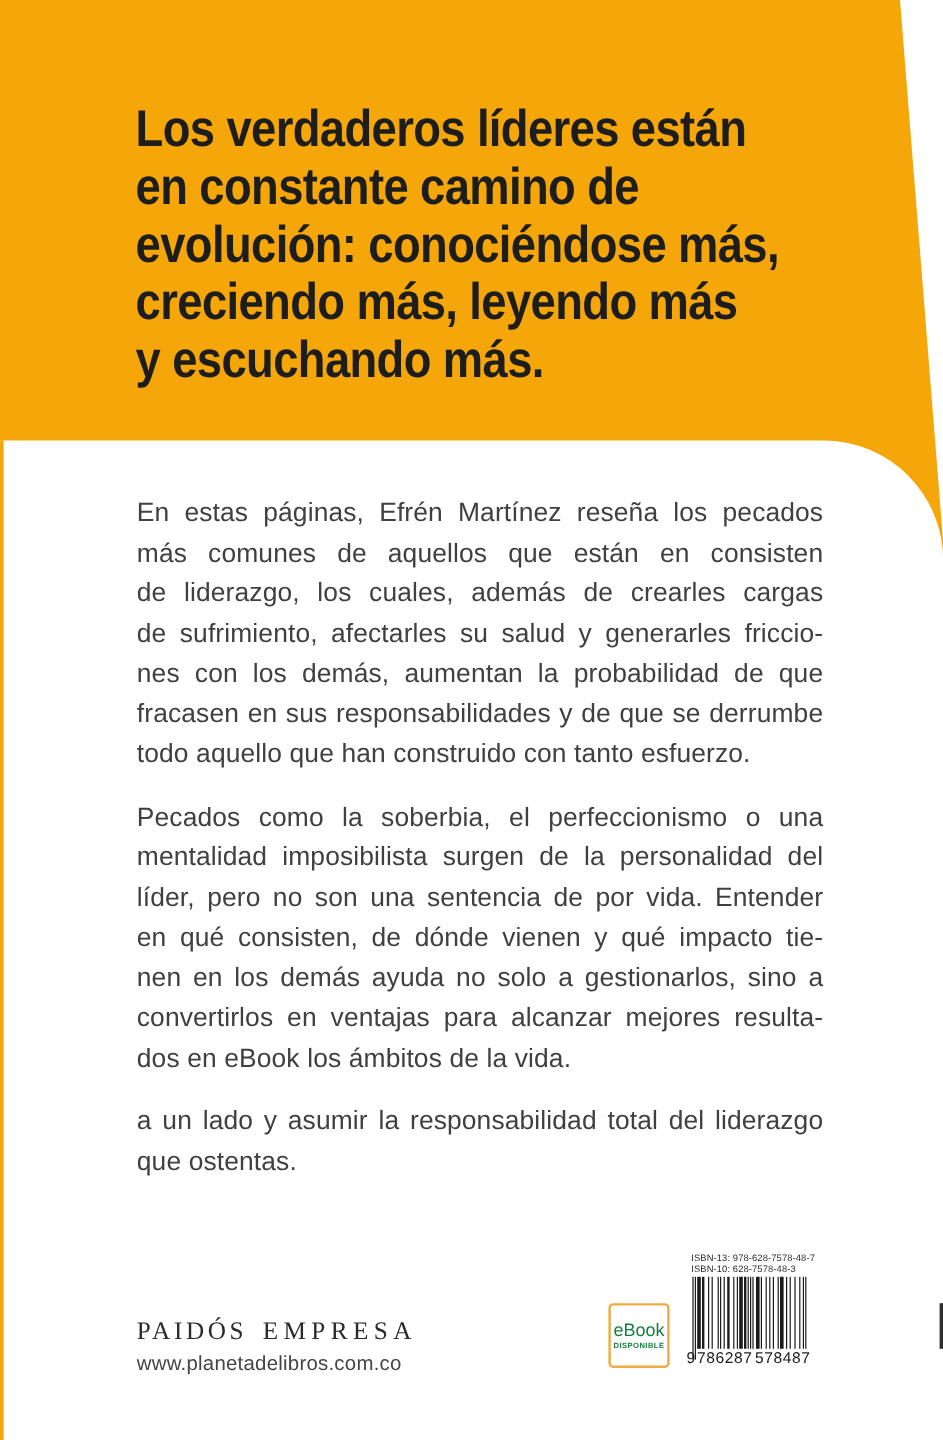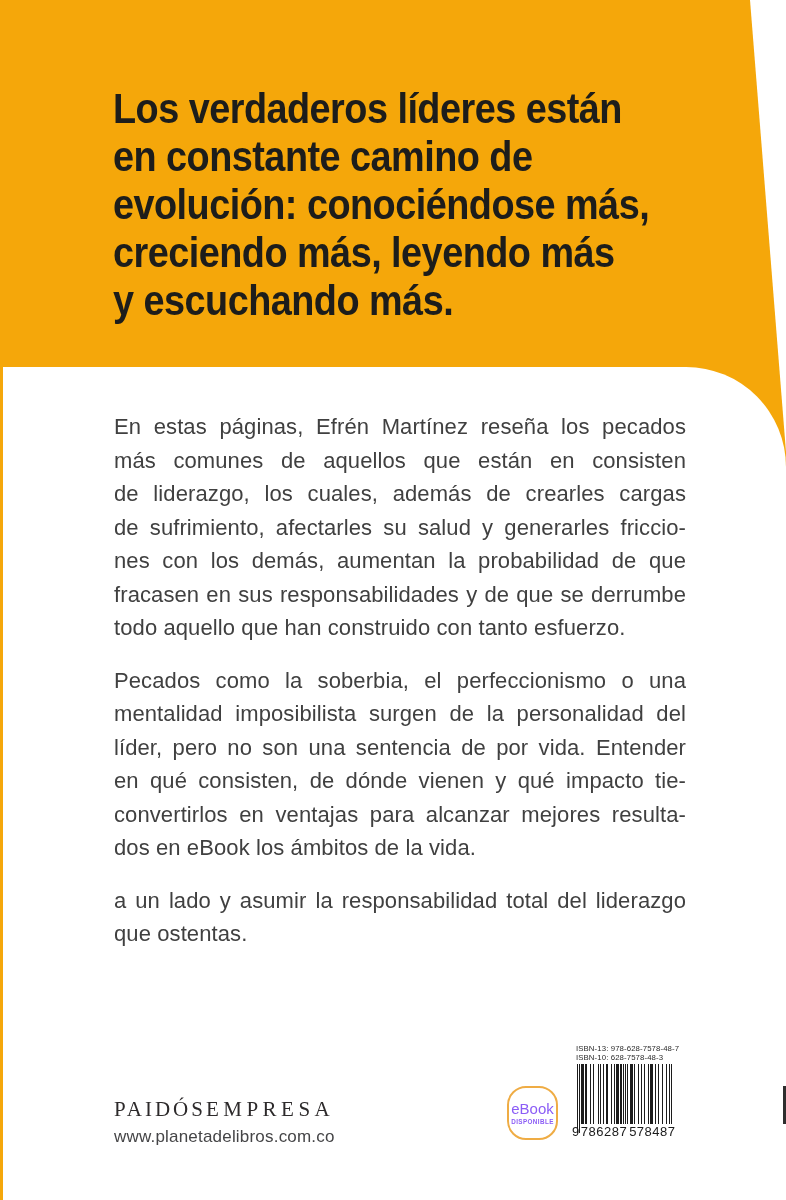--- a/index.html
+++ b/index.html
@@ -50,32 +50,32 @@
   .paragraph{margin:0 0 19px 0;}
   .bline{text-align:justify;text-align-last:justify;white-space:normal;}
   .bline-last{text-align-last:left;}
   
   #publisher{
     position:absolute;left:114px;top:1097px;
     font-family:"Liberation Serif",serif;
     color:#2d2a2b;font-size:21px;white-space:nowrap;
   }
   #publisher .brand-bold{font-weight:normal;letter-spacing:3px;}
-  #publisher .brand-light{font-weight:normal;letter-spacing:4.5px;margin-left:0;}
+  #publisher .brand-light{font-weight:normal;letter-spacing:4.5px;margin-left:13px;}
   #website{
     position:absolute;left:114px;top:1127px;
     color:#454547;font-size:17px;letter-spacing:0.2px;
   }
   
   #ebook-badge{
     position:absolute;left:507px;top:1086px;width:51px;height:54px;
-    border:2px solid #EFAC44;border-radius:19px;
+    border:2px solid #EFAC44;border-radius:4px;
     box-sizing:border-box;
     display:flex;flex-direction:column;align-items:center;justify-content:center;
-    color:#8b5cf6;background:#ffffff;
+    color:#15803d;background:#ffffff;
   }
   #ebook-badge .ebook-title{font-size:15px;line-height:16px;}
   #ebook-badge .ebook-sub{font-size:6.3px;font-weight:bold;letter-spacing:0.4px;margin-top:1px;}
   
   #barcode{
     position:absolute;left:576px;top:1044px;width:101px;
     background:#ffffff;
   }
   .isbn-line{
     font-size:7.8px;line-height:9px;color:#2b2b2b;
@@ -121,20 +121,21 @@
         <div class="bline">de sufrimiento, afectarles su salud y generarles friccio-</div>
         <div class="bline">nes con los demás, aumentan la probabilidad de que</div>
         <div class="bline">fracasen en sus responsabilidades y de que se derrumbe</div>
         <div class="bline bline-last">todo aquello que han construido con tanto esfuerzo.</div>
       </div>
       <div class="paragraph">
         <div class="bline">Pecados como la soberbia, el perfeccionismo o una</div>
         <div class="bline">mentalidad imposibilista surgen de la personalidad del</div>
         <div class="bline">líder, pero no son una sentencia de por vida. Entender</div>
         <div class="bline">en qué consisten, de dónde vienen y qué impacto tie-</div>
+        <div class="bline">nen en los demás ayuda no solo a gestionarlos, sino a</div>
         <div class="bline">convertirlos en ventajas para alcanzar mejores resulta-</div>
         <div class="bline bline-last">dos en eBook los ámbitos de la vida.</div>
       </div>
       <div class="paragraph">
         <div class="bline">a un lado y asumir la responsabilidad total del liderazgo</div>
         <div class="bline bline-last">que ostentas.</div>
       </div>
     </div>
 
   <div id="publisher">

